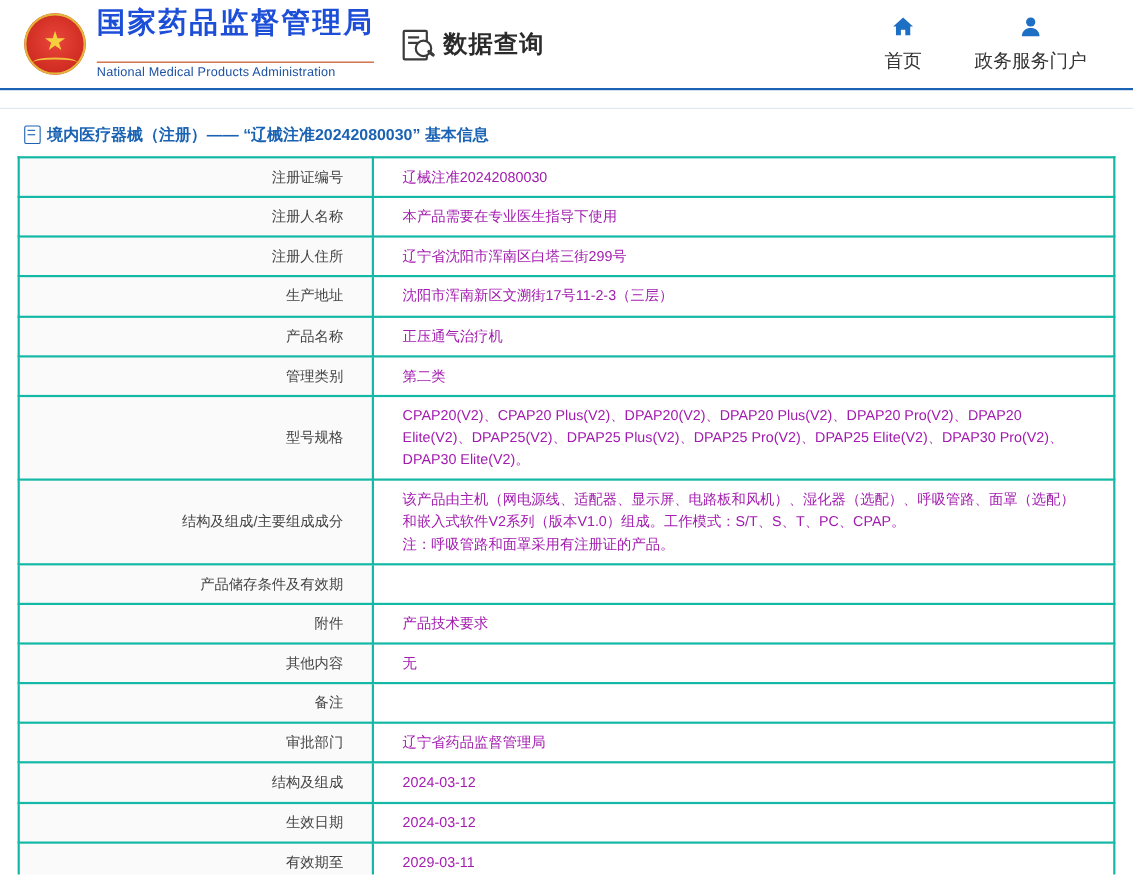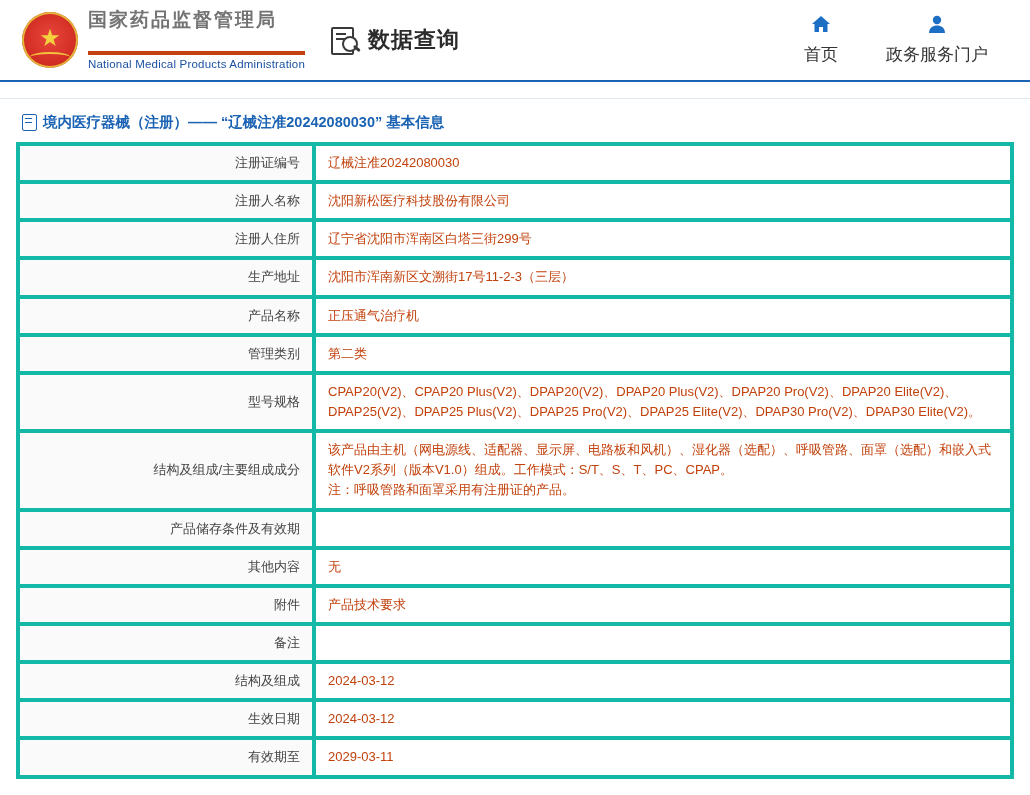--- a/index.html
+++ b/index.html
@@ -55,33 +55,33 @@
     border-radius: 40px 40px 0 0 / 10px 10px 0 0;
     opacity: .9;
   }
   .brand-block {
     display: flex;
     flex-direction: column;
     justify-content: center;
     margin-right: 26px;
   }
   .brand-cn {
-    font-family: Liberation Serif, serif;
+    font-family: Liberation Mono, monospace;
     font-weight: bold;
-    font-size: 19px;
+    font-size: 26px;
     letter-spacing: 2px;
-    color: #737373;
+    color: #1d4ed8;
     line-height: 1.1;
   }
   .brand-en {
     font-size: 11.5px;
     color: #1c52a3;
     letter-spacing: .2px;
     margin-top: 20px;
-    border-top: 4px solid #c2410c;
+    border-top: 1px solid #c2410c;
     padding-top: 3px;
   }
   .query-block {
     display: flex;
     align-items: center;
     gap: 7px;
     color: #2b2b2b;
     font-family: Liberation Mono, monospace;
   }
   .query-icon {
@@ -201,35 +201,35 @@
     padding: 0 16px 0 16px;
   }
   table.info {
     width: 998px;
     border-collapse: collapse;
     table-layout: fixed;
     font-size: 13px;
     border: 1px solid #dcdcdc;
   }
   table.info td {
-    border: 4px solid #14b8a6;
-    padding: 7px 12px;
+    border: 2px solid #14b8a6;
+    padding: 7px 26px;
     vertical-align: middle;
     line-height: 1.55;
   }
   td.label {
     width: 268px;
     text-align: right;
     color: #444;
     background: #fafafa;
     padding-right: 14px;
     white-space: nowrap;
   }
   td.value {
-    color: #c2410c;
+    color: #a21caf;
     background: #ffffff;
     word-break: break-word;
   }
   tr.empty td.value { height: 16px; }
 </style>
 </head>
 <body>
 
 <div class="header">
   <div class="emblem">
@@ -283,21 +283,21 @@
 
 <div class="table-wrap">
   <table class="info">
     <tbody>
       <tr>
         <td class="label">注册证编号</td>
         <td class="value">辽械注准20242080030</td>
       </tr>
       <tr>
         <td class="label">注册人名称</td>
-        <td class="value">沈阳新松医疗科技股份有限公司</td>
+        <td class="value">本产品需要在专业医生指导下使用</td>
       </tr>
       <tr>
         <td class="label">注册人住所</td>
         <td class="value">辽宁省沈阳市浑南区白塔三街299号</td>
       </tr>
       <tr>
         <td class="label">生产地址</td>
         <td class="value">沈阳市浑南新区文溯街17号11-2-3（三层）</td>
       </tr>
       <tr>
@@ -315,32 +315,36 @@
       <tr>
         <td class="label">结构及组成/主要组成成分</td>
         <td class="value" style="white-space:pre-line">该产品由主机（网电源线、适配器、显示屏、电路板和风机）、湿化器（选配）、呼吸管路、面罩（选配）和嵌入式软件V2系列（版本V1.0）组成。工作模式：S/T、S、T、PC、CPAP。
 注：呼吸管路和面罩采用有注册证的产品。</td>
       </tr>
       <tr class="empty">
         <td class="label">产品储存条件及有效期</td>
         <td class="value"></td>
       </tr>
       <tr>
+        <td class="label">附件</td>
+        <td class="value">产品技术要求</td>
+      </tr>
+      <tr>
         <td class="label">其他内容</td>
         <td class="value">无</td>
-      </tr>
-      <tr>
-        <td class="label">附件</td>
-        <td class="value">产品技术要求</td>
       </tr>
       <tr class="empty">
         <td class="label">备注</td>
         <td class="value"></td>
       </tr>
       <tr>
+        <td class="label">审批部门</td>
+        <td class="value">辽宁省药品监督管理局</td>
+      </tr>
+      <tr>
         <td class="label">结构及组成</td>
         <td class="value">2024-03-12</td>
       </tr>
       <tr>
         <td class="label">生效日期</td>
         <td class="value">2024-03-12</td>
       </tr>
       <tr>
         <td class="label">有效期至</td>
         <td class="value">2029-03-11</td>

